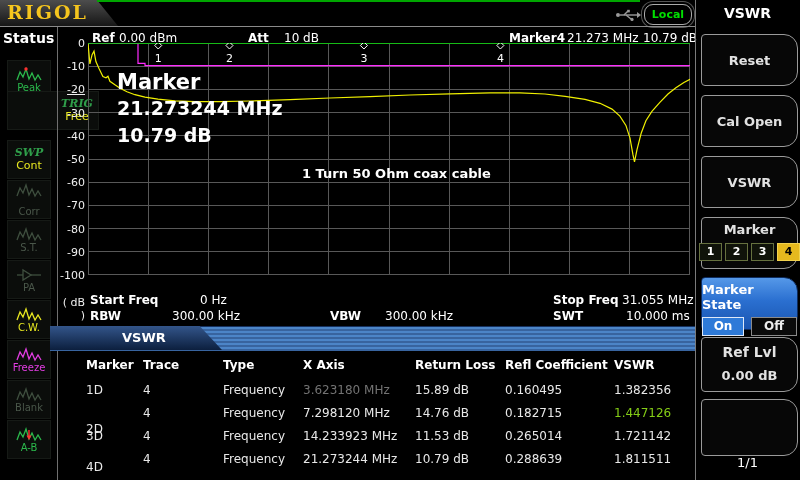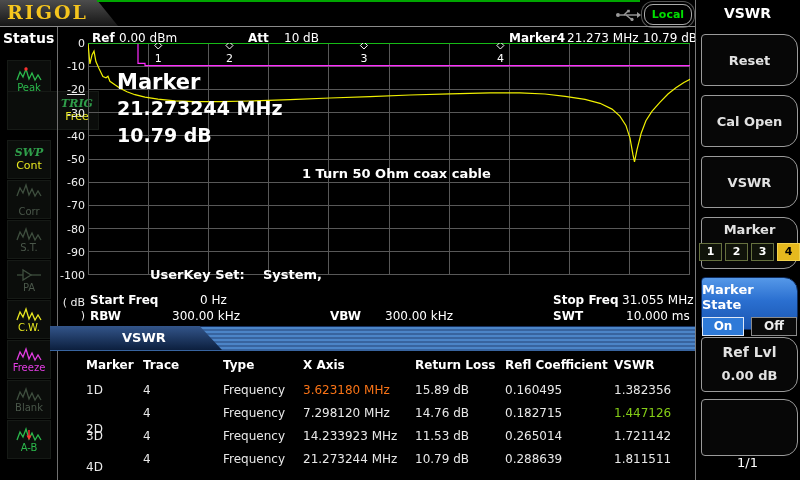--- a/index.html
+++ b/index.html
@@ -206,21 +206,20 @@
       <path d="M 275.92405879890515 -1 L 279.42405879890515 2.5 L 275.92405879890515 6 L 272.42405879890515 2.5 Z" fill="none" stroke="#fff" stroke-width="1"></path>
       <text x="275.92405879890515" y="19" fill="#fff" font-size="11" text-anchor="middle" font-family="DejaVu Sans, sans-serif">3</text>
       <path d="M 412.3810300434712 -1 L 415.8810300434712 2.5 L 412.3810300434712 6 L 408.8810300434712 2.5 Z" fill="none" stroke="#fff" stroke-width="1"></path>
       <text x="412.3810300434712" y="19" fill="#fff" font-size="11" text-anchor="middle" font-family="DejaVu Sans, sans-serif">4</text>
     </svg>
 
   <div class="abs ovl" style="left:117px;top:70px;font-size:21px;">Marker</div>
   <div class="abs ovl" style="left:117px;top:97px;font-size:19px;">21.273244 MHz</div>
   <div class="abs ovl" style="left:117px;top:124px;font-size:19px;">10.79 dB</div>
   <div class="abs ovl t13" style="left:302px;top:167px;">1 Turn 50 Ohm coax cable</div>
-  <div class="abs ovl t13" style="left:150px;top:268px;">UserKey Set:    System,</div>
 
   <div class="abs t12 b" style="left:90px;top:293px;">Start Freq</div>
   <div class="abs t12" style="left:200px;top:293px;">0 Hz</div>
   <div class="abs t12 b" style="left:553px;top:293px;">Stop Freq</div>
   <div class="abs t12" style="left:622px;top:293px;">31.055 MHz</div>
   <div class="abs t12 b" style="left:90px;top:309px;">RBW</div>
   <div class="abs t12" style="left:172px;top:309px;">300.00 kHz</div>
   <div class="abs t12 b" style="left:330px;top:309px;">VBW</div>
   <div class="abs t12" style="left:385px;top:309px;">300.00 kHz</div>
   <div class="abs t12 b" style="left:553px;top:309px;">SWT</div>
@@ -234,21 +233,21 @@
       <div class="cell b" style="left: 86px; top: 358px;">Marker</div>
       <div class="cell b" style="left: 143px; top: 358px;">Trace</div>
       <div class="cell b" style="left: 223px; top: 358px;">Type</div>
       <div class="cell b" style="left: 303px; top: 358px;">X Axis</div>
       <div class="cell b" style="left: 415px; top: 358px;">Return Loss</div>
       <div class="cell b" style="left: 505px; top: 358px;">Refl Coefficient</div>
       <div class="cell b" style="left: 614px; top: 358px;">VSWR</div>
       <div class="cell" style="left: 86px; top: 383px; color: rgb(232, 232, 232);">1D</div>
       <div class="cell" style="left: 143px; top: 383px; color: rgb(232, 232, 232);">4</div>
       <div class="cell" style="left: 223px; top: 383px; color: rgb(232, 232, 232);">Frequency</div>
-      <div class="cell" style="left: 303px; top: 383px; color: #f97316;">3.623180 MHz</div>
+      <div class="cell" style="left: 303px; top: 383px; color: #737373;">3.623180 MHz</div>
       <div class="cell" style="left: 415px; top: 383px; color: rgb(232, 232, 232);">15.89 dB</div>
       <div class="cell" style="left: 505px; top: 383px; color: rgb(232, 232, 232);">0.160495</div>
       <div class="cell" style="left: 614px; top: 383px; color: rgb(232, 232, 232);">1.382356</div>
       <div class="cell" style="left: 86px; top: 406px; color: rgb(232, 232, 232); margin-top: 16px;">2D</div>
       <div class="cell" style="left: 143px; top: 406px; color: rgb(232, 232, 232);">4</div>
       <div class="cell" style="left: 223px; top: 406px; color: rgb(232, 232, 232);">Frequency</div>
       <div class="cell" style="left: 303px; top: 406px; color: rgb(232, 232, 232);">7.298120 MHz</div>
       <div class="cell" style="left: 415px; top: 406px; color: rgb(232, 232, 232);">14.76 dB</div>
       <div class="cell" style="left: 505px; top: 406px; color: rgb(232, 232, 232);">0.182715</div>
       <div class="cell" style="left: 614px; top: 406px; color: #84cc16;">1.447126</div>

